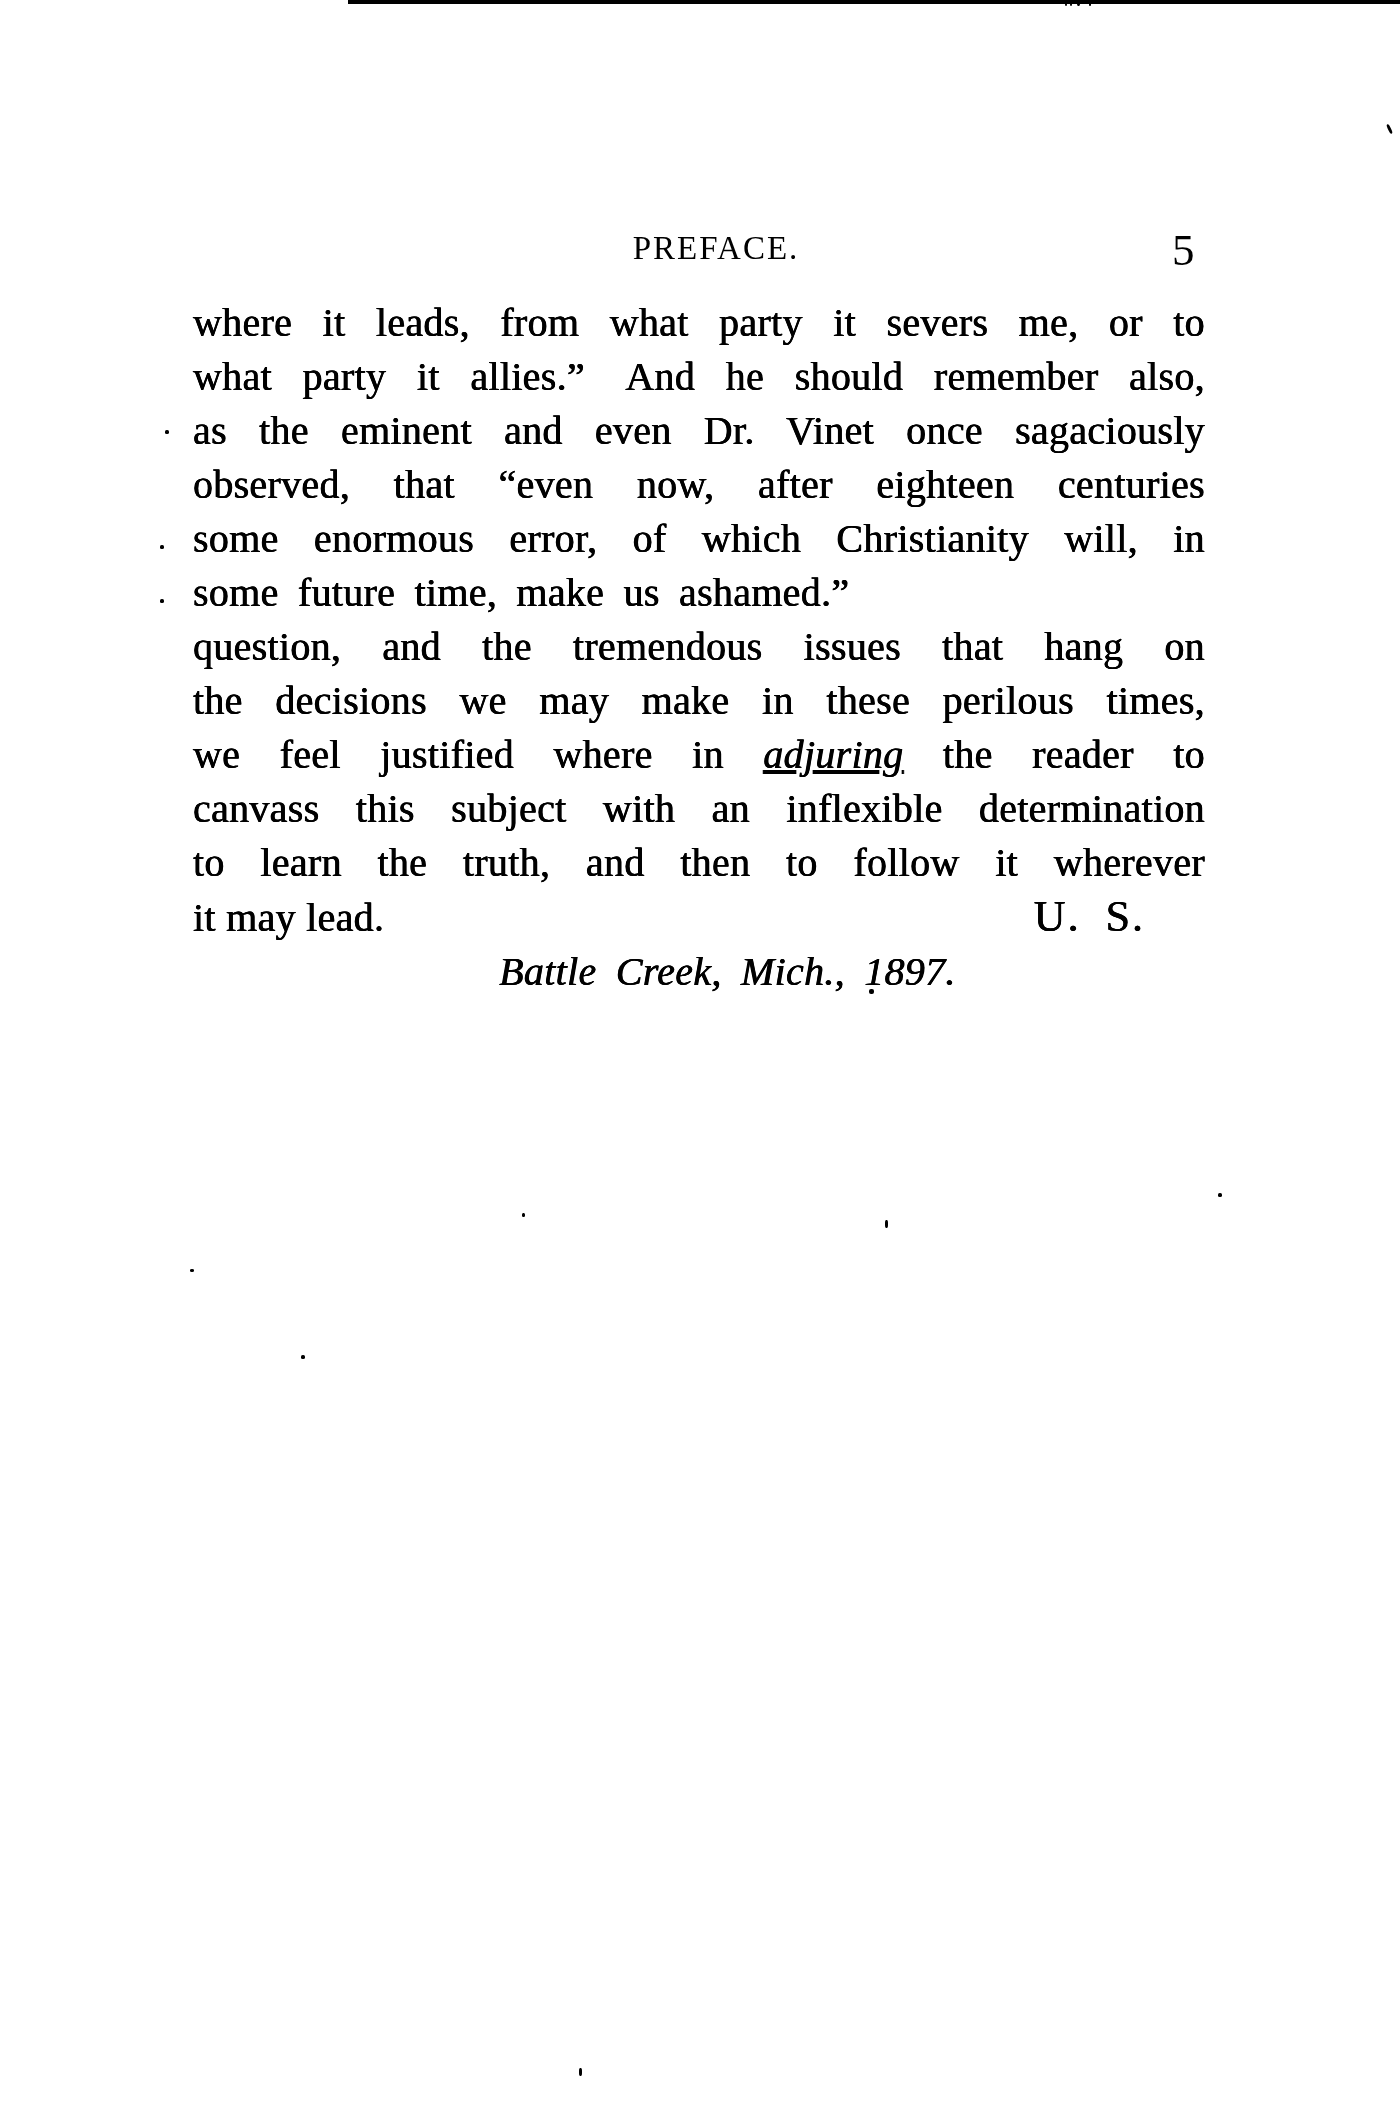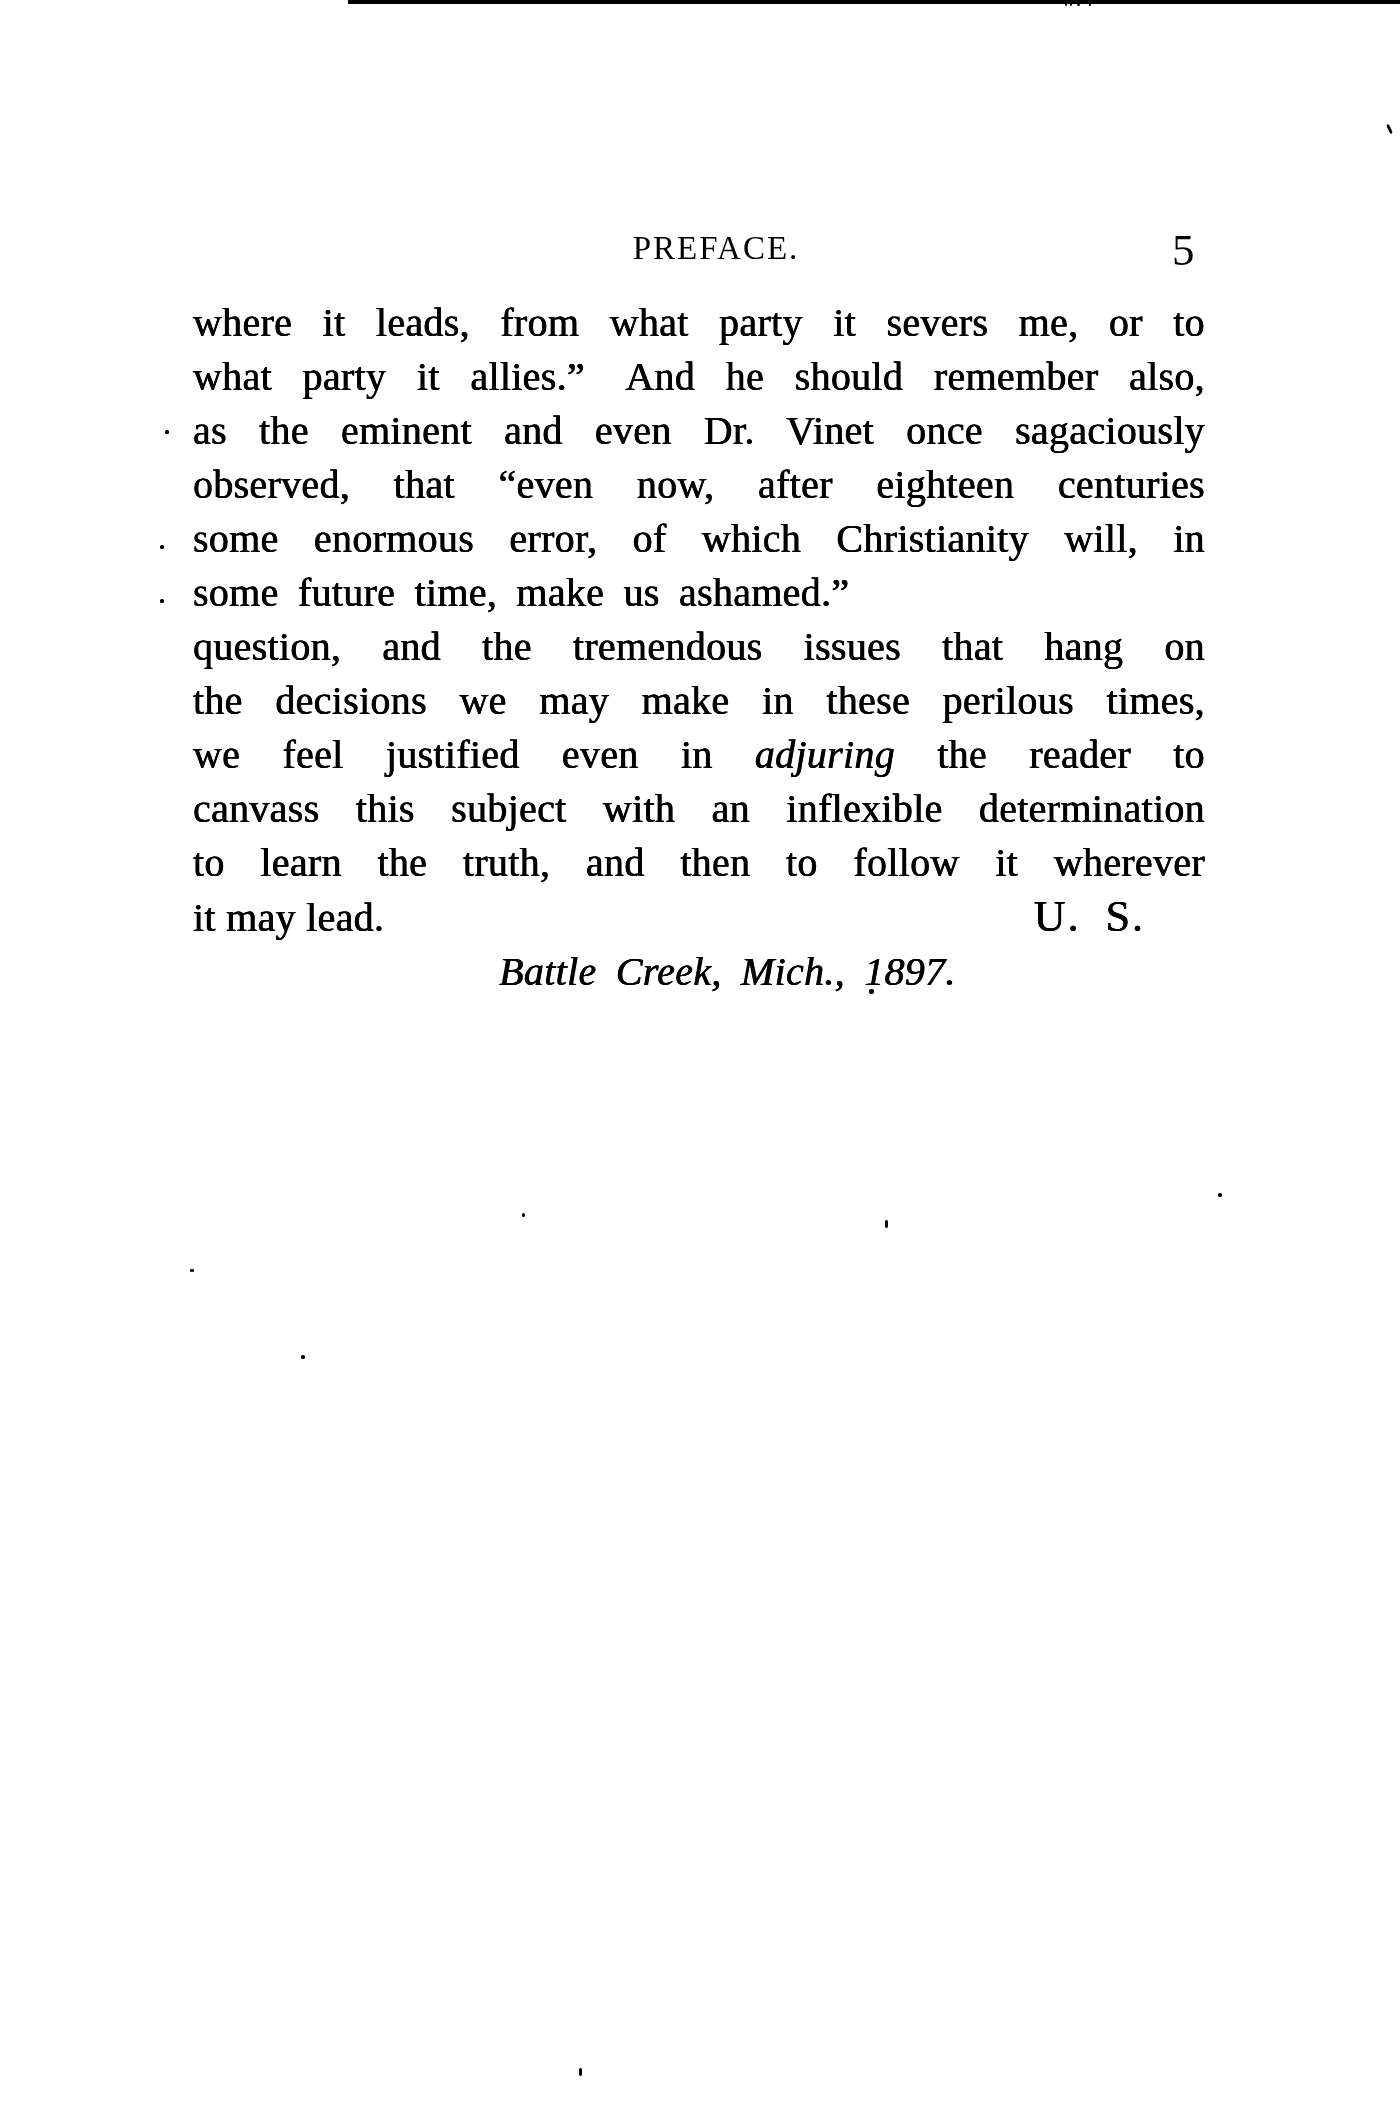--- a/index.html
+++ b/index.html
@@ -27,21 +27,21 @@
   }
   .body-text{
     position:absolute;left:193px;top:296px;width:1012px;
     font-size:40px;line-height:54px;
     letter-spacing:0.3px;
     text-shadow:0.35px 0 0 #000,-0.35px 0 0 #000;
   }
   .line{text-align:left;white-space:normal;}
   .line.justify{text-align:justify;text-align-last:justify;}
   .line.loose{word-spacing:9px;}
-  .line .it{font-style:italic;}
+  .line .it{font-style:italic;text-decoration:underline;}
   .line.italic{font-style:italic;text-align:center;}
   .line-flex{display:flex;justify-content:space-between;align-items:baseline;}
   .initials{
     font-size:44px;letter-spacing:2px;word-spacing:12px;
     margin-right:60px;white-space:nowrap;
   }
   .speck{position:absolute;background:#000;border-radius:40%;}
 </style>
 </head>
 <body>
@@ -52,21 +52,21 @@
   <div class="folio">5</div>
   <div class="body-text">
       <div class="line justify">where it leads, from what party it severs me, or to</div>
       <div class="line justify">what party it allies.” And he should remember also,</div>
       <div class="line justify">as the eminent and even Dr. Vinet once sagaciously</div>
       <div class="line justify">observed, that “even now, after eighteen centuries</div>
       <div class="line justify">some enormous error, of which Christianity will, in</div>
       <div class="line loose">some future time, make us ashamed.”</div>
       <div class="line justify">question, and the tremendous issues that hang on</div>
       <div class="line justify">the decisions we may make in these perilous times,</div>
-      <div class="line justify"><span class="">we feel justified even in </span><span class="it">adjuring</span><span class=""> the reader to</span></div>
+      <div class="line justify"><span class="">we feel justified where in </span><span class="it">adjuring</span><span class=""> the reader to</span></div>
       <div class="line justify">canvass this subject with an inflexible determination</div>
       <div class="line justify">to learn the truth, and then to follow it wherever</div>
       <div class="line line-flex">
         <span>it may lead.</span>
         <span class="initials">U. S.</span>
       </div>
       <div class="line italic loose" style="text-indent: 57px;">Battle Creek, Mich., 1897.</div>
     </div>
 <div class="speck" style="left: 1388px; top: 124px; width: 3px; height: 10px; transform: rotate(-25deg);"></div>
     <div class="speck" style="left: 1065px; top: 1px; width: 2px; height: 5px;"></div>

